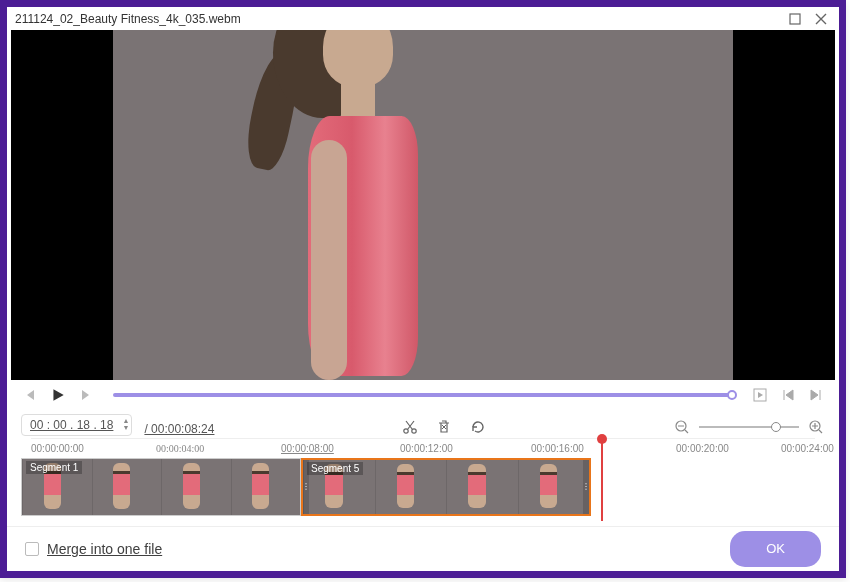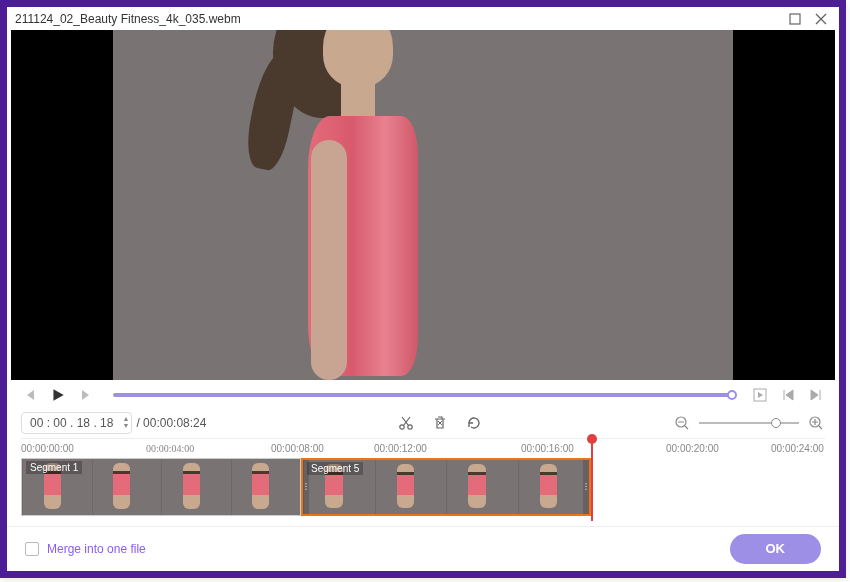--- a/index.html
+++ b/index.html
@@ -14,43 +14,43 @@
 .head { position: absolute; left: 110px; top: 18px; width: 70px; height: 78px; background: #c8a990; border-radius: 50% 50% 40% 40%; }
 .hair { position: absolute; left: 60px; top: 8px; width: 90px; height: 120px; background: #4a3a2e; border-radius: 50% 0 40% 60%; }
 .ponytail { position: absolute; left: 40px; top: 60px; width: 40px; height: 120px; background: #4a3a2e; border-radius: 60% 60% 40% 50%; transform: rotate(12deg); }
 .neck { position: absolute; left: 128px; top: 90px; width: 34px; height: 50px; background: #c8a990; }
 .torso { position: absolute; left: 95px; top: 126px; width: 110px; height: 260px; background: linear-gradient(90deg, #e36b7a 0%, #d85a6c 40%, #e8818f 70%, #d05868 100%); border-radius: 20% 15% 15% 20%; }
 .arm { position: absolute; left: 98px; top: 150px; width: 36px; height: 240px; background: #c8a593; border-radius: 18px; }
 .controls { height: 36px; display: flex; align-items: center; padding: 0 14px; gap: 10px; }
 .play-btn { width: 18px; height: 18px; display: flex; align-items: center; justify-content: center; cursor: pointer; color: #888; }
 .progress { flex: 1; height: 4px; background: #9d8fe6; border-radius: 2px; position: relative; margin: 0 8px; }
 .progress-end { position: absolute; right: -4px; top: -3px; width: 10px; height: 10px; border: 2px solid #9d8fe6; border-radius: 50%; background: #fff; }
-.time-row { height: 30px; display: flex; align-items: center; padding: 0 14px; gap: 4px; font-size: 12px; color: #555; }
+.time-row { height: 30px; display: flex; align-items: flex-end; padding: 0 14px; gap: 12px; font-size: 12px; color: #555; text-decoration: underline; }
 .time-input { border: 1px solid #ddd; border-radius: 4px; padding: 3px 18px 3px 8px; font-size: 12px; position: relative; }
 .stepper { position: absolute; right: 2px; top: 2px; display: flex; flex-direction: column; font-size: 7px; line-height: 7px; color: #888; }
 .tool-icons { display: flex; gap: 16px; margin: 0 auto; color: #666; }
 .tool-icon { width: 18px; height: 18px; cursor: pointer; display: flex; align-items: center; justify-content: center; }
 .zoom { display: flex; align-items: center; gap: 8px; color: #666; }
 .zoom-slider { width: 100px; height: 2px; background: #bbb; position: relative; }
 .zoom-handle { position: absolute; right: 18px; top: -4px; width: 10px; height: 10px; border-radius: 50%; background: #fff; border: 1px solid #888; }
-.ruler { height: 24px; position: relative; border-top: 1px solid #eee; margin: 2px 14px 0; font-size: 10px; color: #888; }
+.ruler { height: 24px; position: relative; border-top: 1px solid #eee; margin: 2px 24px 0; font-size: 10px; color: #888; }
 .tick { position: absolute; top: 4px; }
 .playhead { position: absolute; top: 0; width: 2px; height: 82px; background: #e04040; }
 .playhead::before { content: ""; position: absolute; top: -5px; left: -4px; width: 10px; height: 10px; background: #e04040; border-radius: 50%; }
 .segments { height: 60px; display: flex; margin: 0 14px; position: relative; gap: 0; }
 .segment { position: relative; height: 58px; background: #7a7374; border: 1px solid #ccc; overflow: hidden; }
 .segment.selected { border: 2px solid #e8751a; }
 .segment-label { position: absolute; top: 2px; left: 4px; color: #fff; font-size: 10px; z-index: 5; background: rgba(0,0,0,.25); padding: 1px 4px; border-radius: 0; }
 .thumbs { display: flex; height: 100%; }
 .thumb { flex: 1; background: #7a7374; position: relative; border-left: 1px solid rgba(0,0,0,.1); }
 .mini-fig { position: absolute; left: 30%; top: 8%; width: 25%; height: 82%; background: linear-gradient(180deg, #c8a990 0 18%, #4a3a2e 18% 24%, #e36b7a 24% 70%, #c8a990 70% 100%); border-radius: 6px; }
 .footer { height: 54px; border-top: 1px solid #eee; display: flex; align-items: center; padding: 0 18px; margin-top: 10px; }
 .checkbox { width: 14px; height: 14px; border: 1px solid #bbb; border-radius: 2px; margin-right: 8px; cursor: pointer; }
-.merge-label { font-size: 12px; color: #8b5cf6; flex: 1; }
-.btn { height: 30px; padding: 0 28px; border-radius: 15px; font-size: 13px; cursor: pointer; border: 1px solid #ccc; background: #fff; margin-left: 10px; font-weight: bold; }
+.merge-label { font-size: 14px; color: #404040; flex: 1; text-decoration: underline; }
+.btn { height: 36px; padding: 0 28px; border-radius: 15px; font-size: 13px; cursor: pointer; border: 1px solid #ccc; background: #fff; margin-left: 10px; }
 .btn.primary { background: #9d8fe6; color: #fff; border: none; padding: 0 36px; }
 .handle { position: absolute; top: 0; width: 6px; height: 100%; background: rgba(0,0,0,.15); z-index: 4; cursor: ew-resize; display: flex; align-items: center; justify-content: center; color: #fff; font-size: 8px; }
 </style>
 </head>
 <body>
 
 <div class="window">
   <div class="titlebar">
     <span class="title">211124_02_Beauty Fitness_4k_035.webm</span>
     <span class="win-btn">
@@ -161,22 +161,22 @@
             <path d="M4 7 h6 M7 4 v6 M11 11 l3 3" stroke="#888" stroke-width="1.2"></path>
           </svg>
         </span>
     </div>
   </div>
 
   <div class="ruler" id="ruler">
     <div class="playhead" id="playhead" style="left: 570px;"></div>
   <span class="tick" style="left: 0px;">00:00:00:00</span>
       <span class="tick" style="left: 125px; font-family: Liberation Serif, serif;">00:00:04:00</span>
-      <span class="tick" style="left: 250px;">00:00:08:00</span>
-      <span class="tick" style="left: 353px;">00:00:12:00</span>
+      <span class="tick" style="left: 250px; text-decoration: underline;">00:00:08:00</span>
+      <span class="tick" style="left: 369px;">00:00:12:00</span>
       <span class="tick" style="left: 500px;">00:00:16:00</span>
       <span class="tick" style="left: 645px;">00:00:20:00</span>
       <span class="tick" style="left: 750px;">00:00:24:00</span>
     </div>
 
   <div class="segments" id="segments">
       <div class="segment" style="width: 280px;">
         <span class="segment-label">Segment 1</span>
         <div class="thumbs">
           <div class="thumb">

